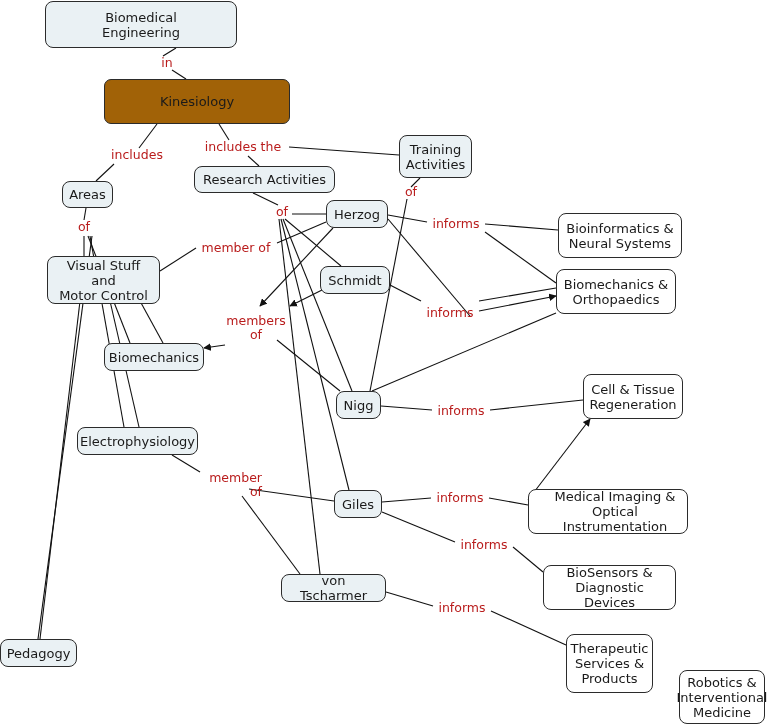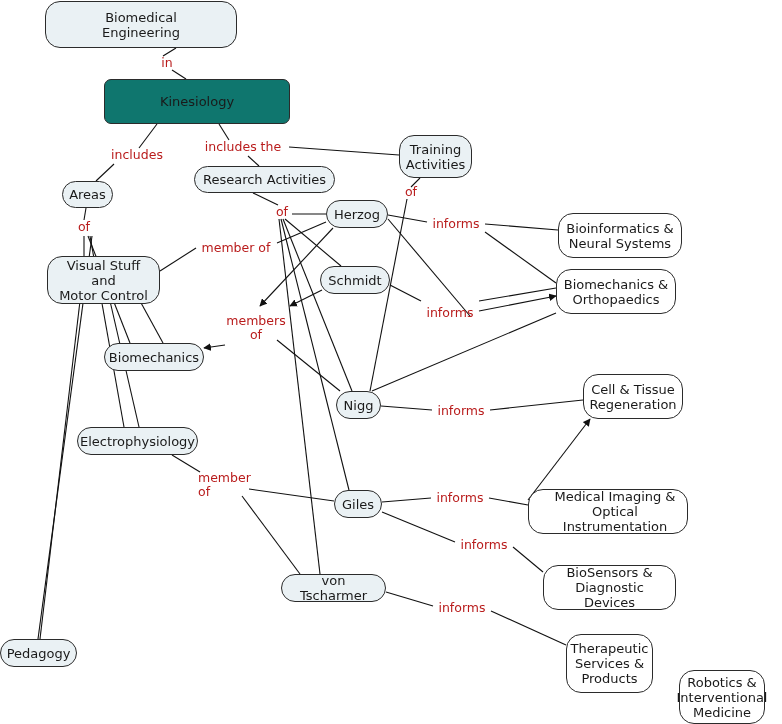--- a/index.html
+++ b/index.html
@@ -29,31 +29,31 @@
     pointer-events: none;
   }
   .node {
     position: absolute;
     box-sizing: border-box;
     display: flex;
     align-items: center;
     justify-content: center;
     text-align: center;
     border: 1px solid #2b2b2b;
-    border-radius: 15px;
+    border-radius: 8px;
     background: #eaf1f4;
     color: #1a1a1a;
     font-size: 13px;
     line-height: 15px;
     padding: 2px 6px;
     white-space: pre-line;
     z-index: 5;
   }
   .node.accent {
-    background: #0f766e;
+    background: #a16207;
     border-color: #2b2b2b;
     border-radius: 7px;
   }
   .node.plain {
     background: #ffffff;
   }
   .edge-label {
     position: absolute;
     font-size: 12.5px;
     line-height: 14px;
@@ -229,21 +229,21 @@
 
   <div class="edge-label" style="left:222px; top:314px; width:68px; text-align:center;">members
 of</div>
 
   <div class="edge-label" style="left:427px; top:217px; width:58px;">informs</div>
 
   <div class="edge-label" style="left:421px; top:306px; width:58px;">informs</div>
 
   <div class="edge-label" style="left:432px; top:404px; width:58px;">informs</div>
 
-  <div class="edge-label" style="left:198px; top:471px; width:64px; text-align:left;">member
+  <div class="edge-label" style="left:198px; top:471px; width:64px; text-align:right;">member
 of</div>
 
   <div class="edge-label" style="left:431px; top:491px; width:58px;">informs</div>
 
   <div class="edge-label" style="left:455px; top:538px; width:58px;">informs</div>
 
   <div class="edge-label" style="left:433px; top:601px; width:58px;">informs</div>
 
 </div>
 

